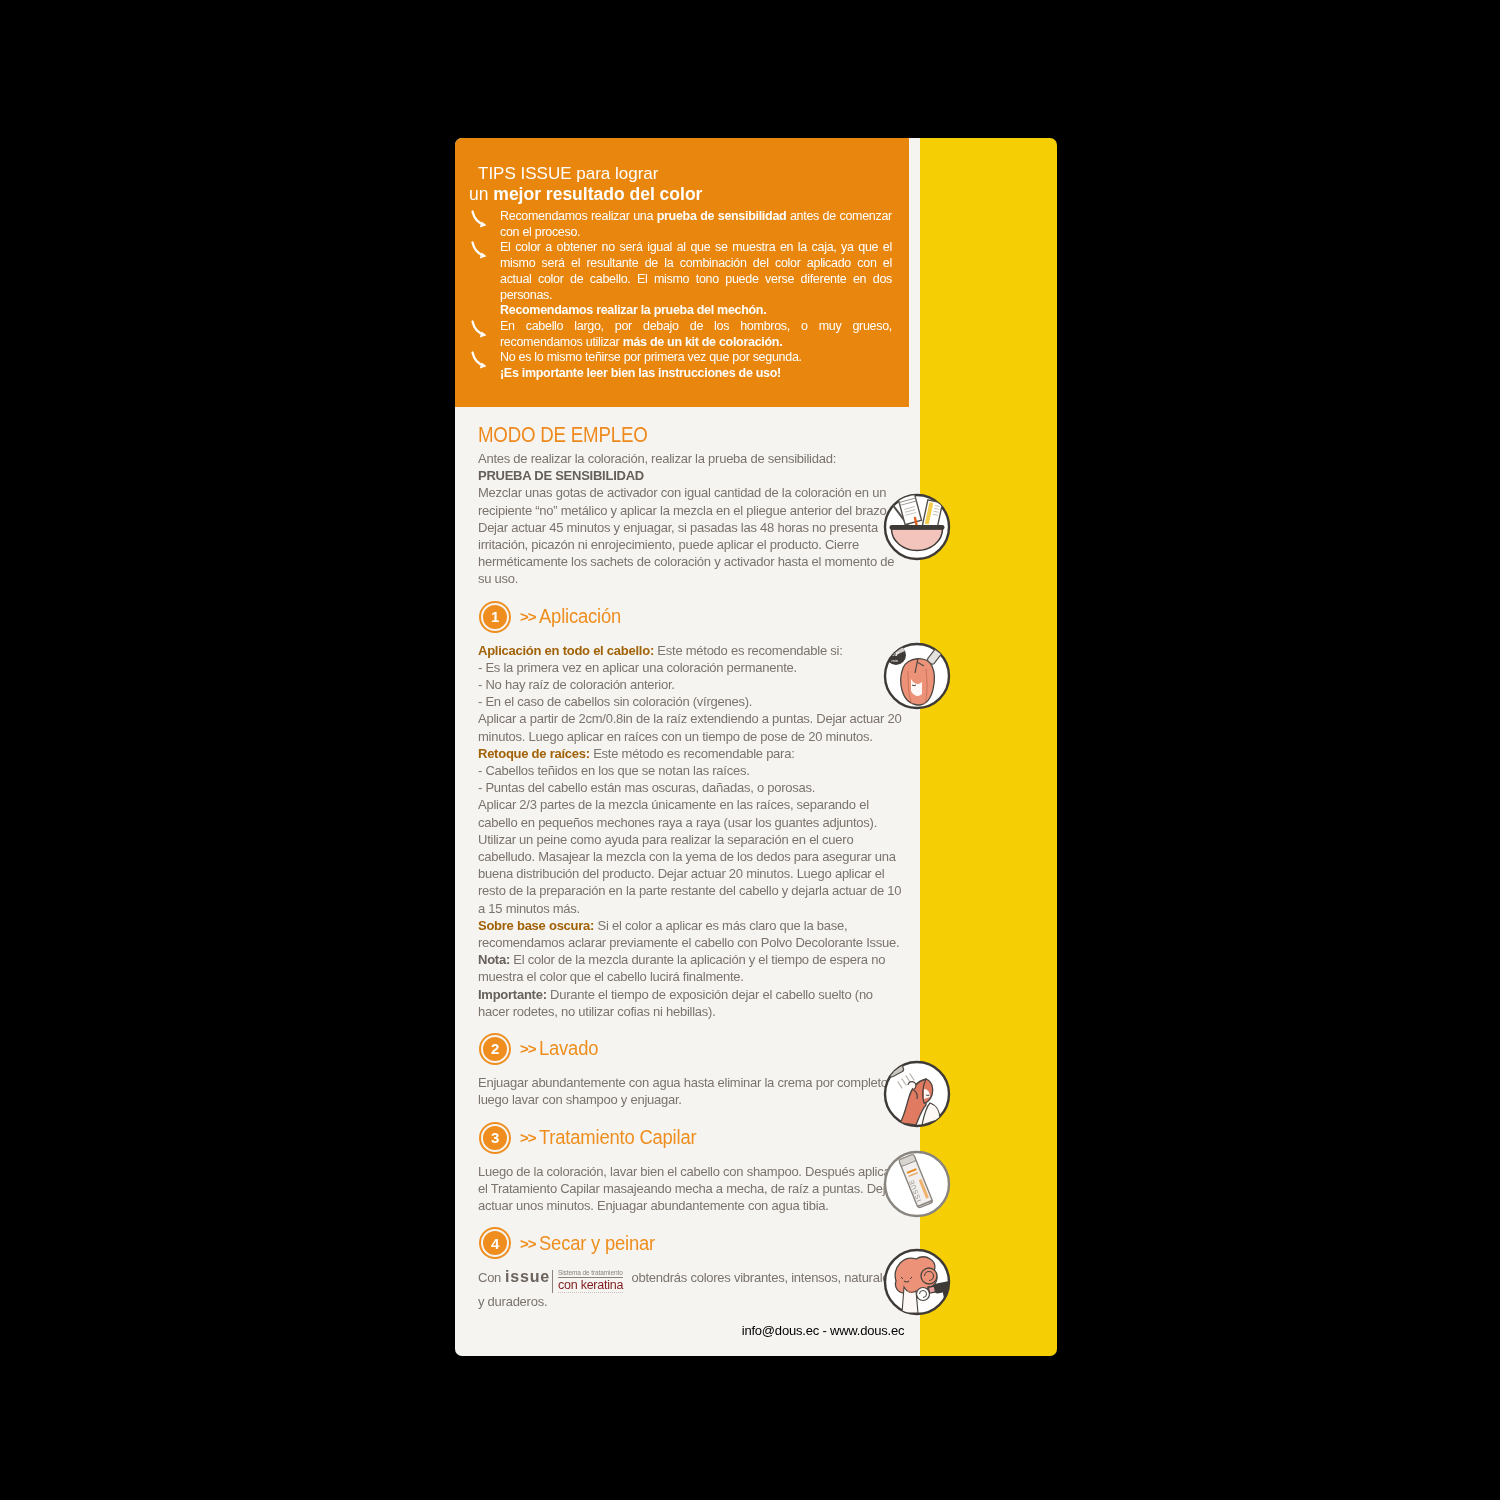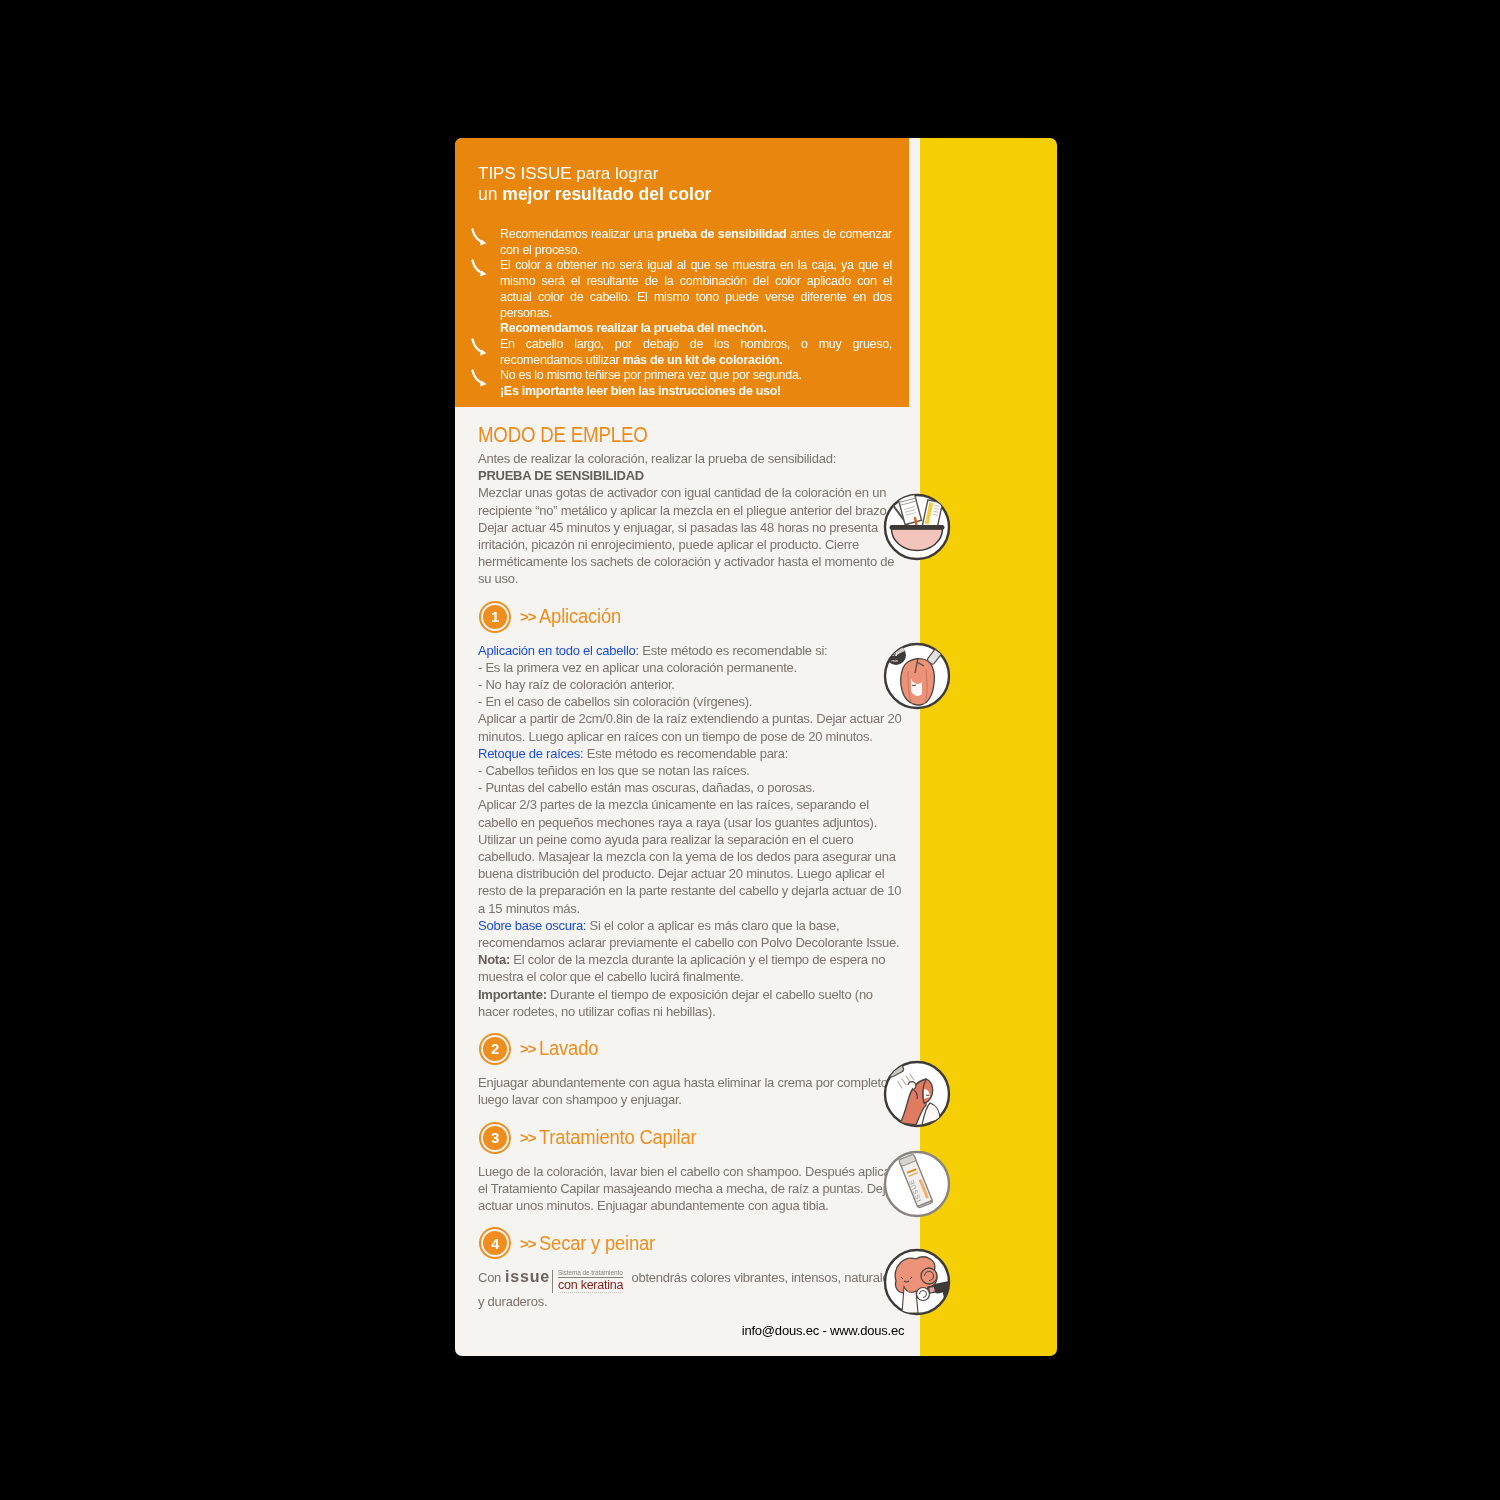--- a/index.html
+++ b/index.html
@@ -7,37 +7,37 @@
           font-family:"Liberation Sans","DejaVu Sans",sans-serif;}
   .package{position:absolute;left:455px;top:138px;width:602px;height:1218px;display:flex;
            border-radius:7px;overflow:hidden;}
   .left-col{position:relative;width:504px;height:100%;background:#F5F4F1;}
   .yellow-col{width:148px;height:100%;background:#F5CE03;}
 
   
   .orange-header{box-sizing:border-box;width:454px;height:269px;background:#E8860D;color:#fff;
                  padding:26px 16px 0 14px;}
   .t1{font-size:17px;line-height:20px;margin-left:9px;}
-  .t2{font-size:17.5px;line-height:21px;margin-left:9px;}
+  .t2{font-size:17.5px;line-height:21px;}
   .t2 b{font-weight:700;}
-  .bullets{margin-top:22px;}
+  .bullets{margin-top:4px;}
   .bullet{display:flex;}
   .arrow{flex:none;width:24px;padding-top:1px;}
   .btxt{flex:1;text-align:justify;font-size:12.5px;line-height:15.7px;letter-spacing:-0.3px;
         padding-left:7px;padding-right:1px;}
   .orange-header .rb{font-weight:700;color:#fff;}
 
   
   .content{box-sizing:border-box;padding:14px 16px 0 23px;color:#7B736C;
            font-size:13px;line-height:17.2px;letter-spacing:-0.25px;}
   h1.modo{font-size:22px;line-height:24px;color:#EE8A1D;font-weight:400;margin:2px 0 3px;
           transform:scaleX(.85);transform-origin:0 50%;white-space:nowrap;}
   .para{margin:0;}
   .rb{font-weight:700;color:#67605A;}
-  .rob{font-weight:400;color:#1d4ed8;}
+  .rob{font-weight:700;color:#a16207;}
 
   .step-head{display:flex;align-items:center;margin:13px 0 9px 1px;}
   .step-num{flex:none;width:24px;height:24px;margin:2px;border-radius:50%;background:#EF8E1E;
             border:2px solid #F5F4F1;box-shadow:0 0 0 2px #EF8E1E;color:#fff;font-weight:700;
             font-size:15px;display:flex;align-items:center;justify-content:center;}
   .chev{color:#EF8E1E;font-size:15px;font-weight:700;letter-spacing:-1px;margin:0 3px 0 9px;}
   .step-title{color:#EF8E1E;font-size:20px;display:inline-block;transform:scaleX(.92);
               transform-origin:left center;white-space:nowrap;letter-spacing:-0.2px;}
 
   

